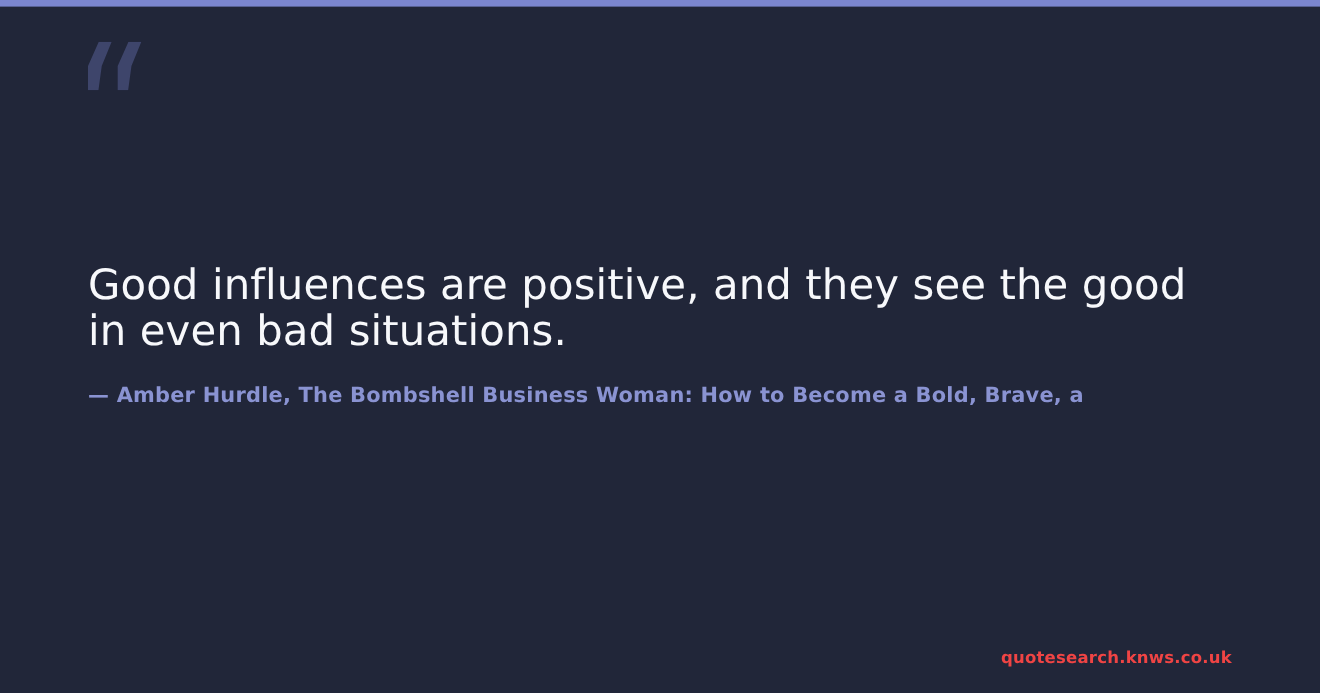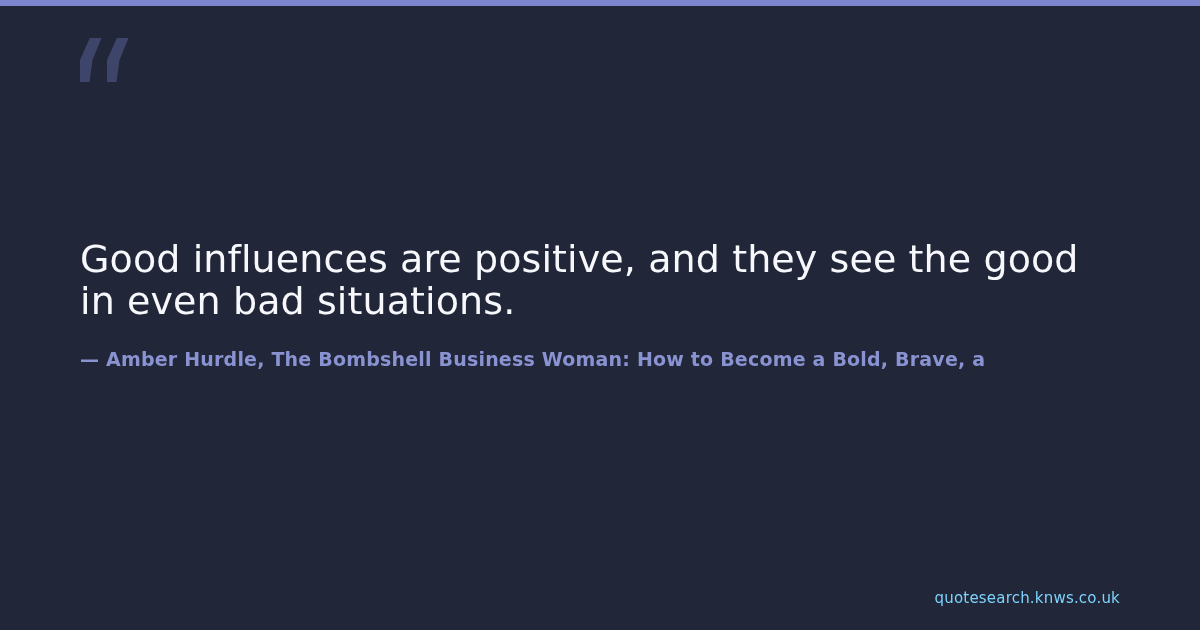--- a/index.html
+++ b/index.html
@@ -78,22 +78,22 @@
     display: inline;
   }
 
   
   .watermark {
     position: absolute;
     right: 80px;
     bottom: 22px;
     font-size: 15px;
     line-height: 20px;
-    font-weight: 400;
-    color: #7dd3fc;
+    font-weight: 700;
+    color: #ef4444;
     letter-spacing: 0.2px;
     text-align: right;
   }
 </style>
 </head>
 <body>
 
 <div class="quote-card">
 
   <div class="accent-bar"></div>

